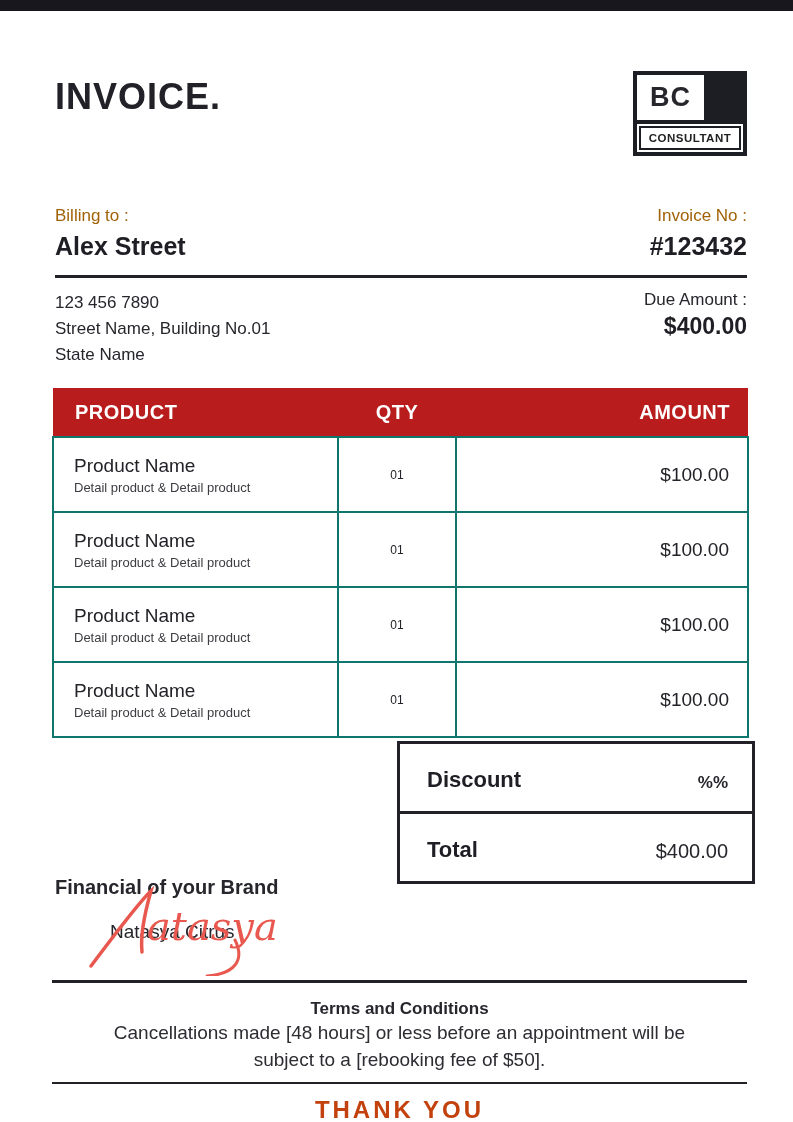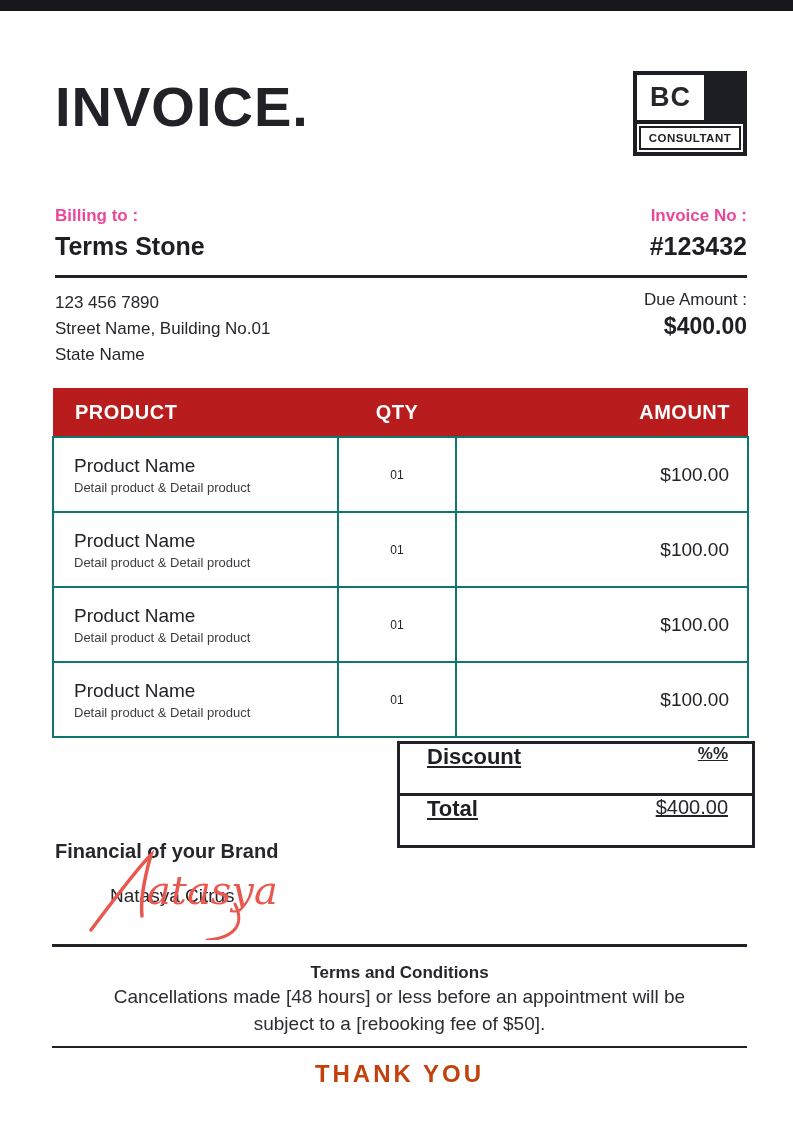--- a/index.html
+++ b/index.html
@@ -6,33 +6,33 @@
   body {
     width:793px; height:1122px; background:#ffffff;
     font-family:"Liberation Sans", sans-serif; color:#222228;
     position:relative; overflow:hidden;
   }
   .topbar { height:11px; background:#17171d; }
 
   
   .header { display:flex; justify-content:space-between; align-items:flex-start;
             padding:0 46px 0 55px; margin-top:60px; }
-  .title { font-size:56px; font-weight:700; letter-spacing:1px; color:#212127; line-height:1; margin-top:8px; }
+  .title { font-size:36px; font-weight:700; letter-spacing:1px; color:#212127; line-height:1; margin-top:8px; }
   .logo { width:114px; height:85px; background:#1d1d24; position:relative; flex:0 0 auto; }
   .logo-bc { position:absolute; left:4px; top:4px; width:67px; height:45px; background:#fff;
              display:flex; align-items:center; justify-content:center;
              font-size:27px; font-weight:600; letter-spacing:1px; color:#26262c; }
   .logo-consultant-outer { position:absolute; left:4px; right:4px; top:53px; height:28px; background:#fff; padding:2px; box-sizing:border-box; }
   .logo-consultant { border:2px solid #1d1d24; height:100%; box-sizing:border-box;
                      display:flex; align-items:center; justify-content:center;
                      font-size:11.5px; font-weight:700; letter-spacing:0.5px; color:#222; }
 
   
   .meta { padding:0 46px 0 55px; margin-top:50px; }
-  .meta-row1 { display:flex; justify-content:space-between; font-size:17px; color:#ec4899;font-weight:bold; }
+  .meta-row1 { display:flex; justify-content:space-between; font-size:17px; color:#a16207; }
   .meta-row2 { display:flex; justify-content:space-between; margin-top:6px; font-size:25px; font-weight:700; color:#1e1e24; }
   .divider-thick { border-top:3px solid #212127; margin-top:14px; }
   .meta-row3 { display:flex; justify-content:space-between; margin-top:12px; }
   .contact div { font-size:17px; line-height:26px; color:#26262c; }
   .due { text-align:right; }
   .due-label { font-size:17px; color:#26262c; }
   .due-amount { font-size:23px; font-weight:700; margin-top:3px; color:#1e1e24; }
 
   
   table.items { border-collapse:collapse; margin:20px 0 0 52px; width:695px; table-layout:fixed; }
@@ -44,22 +44,22 @@
   th.h-amount { text-align:right; padding-right:18px; }
   table.items td { border:2px solid #0f766e; height:71px; vertical-align:middle; }
   td.c-product { padding-left:20px; }
   .p-name { font-size:19px; color:#222228; }
   .p-detail { font-size:13px; color:#3c3c42; margin-top:3px; }
   td.c-qty { text-align:center; font-size:12px; }
   td.c-amount { text-align:right; padding-right:18px; font-size:19px; }
 
   
   .totals { width:358px; margin-left:397px; margin-top:3px; border:3px solid #212127; box-sizing:border-box; }
-  .totals-row { height:49px; display:flex; justify-content:space-between; align-items:flex-start;
-                padding:0 24px 0 27px;text-decoration:underline; }
+  .totals-row { height:49px; display:flex; justify-content:space-between; align-items:flex-end;
+                padding:0 24px 18px 27px; }
   .totals-row.total { border-top:3px solid #212127; }
   .t-label { font-size:22px; font-weight:700; color:#1e1e24; }
   .t-discount-val { font-size:17px; font-weight:700; color:#26262c; }
   .t-total-val { font-size:20px; color:#26262c; }
 
   
   .signature { position:relative; margin:-8px 0 0 55px; height:96px; }
   .sig-heading { font-size:20px; font-weight:700; color:#26262c; }
   .sig-name { font-size:19px; margin:22px 0 0 55px; color:#26262c; }
   .sig-svg { position:absolute; left:30px; top:8px; pointer-events:none; }
@@ -87,21 +87,21 @@
     </div>
   </div>
 </div>
 
 <div class="meta">
   <div class="meta-row1">
     <span>Billing to :</span>
     <span>Invoice No :</span>
   </div>
   <div class="meta-row2">
-    <span>Terms Stone</span>
+    <span>Alex Street</span>
     <span>#123432</span>
   </div>
   <div class="divider-thick"></div>
   <div class="meta-row3">
     <div class="contact">
       <div>123 456 7890</div>
       <div>Street Name, Building No.01</div>
       <div>State Name</div>
     </div>
     <div class="due">

